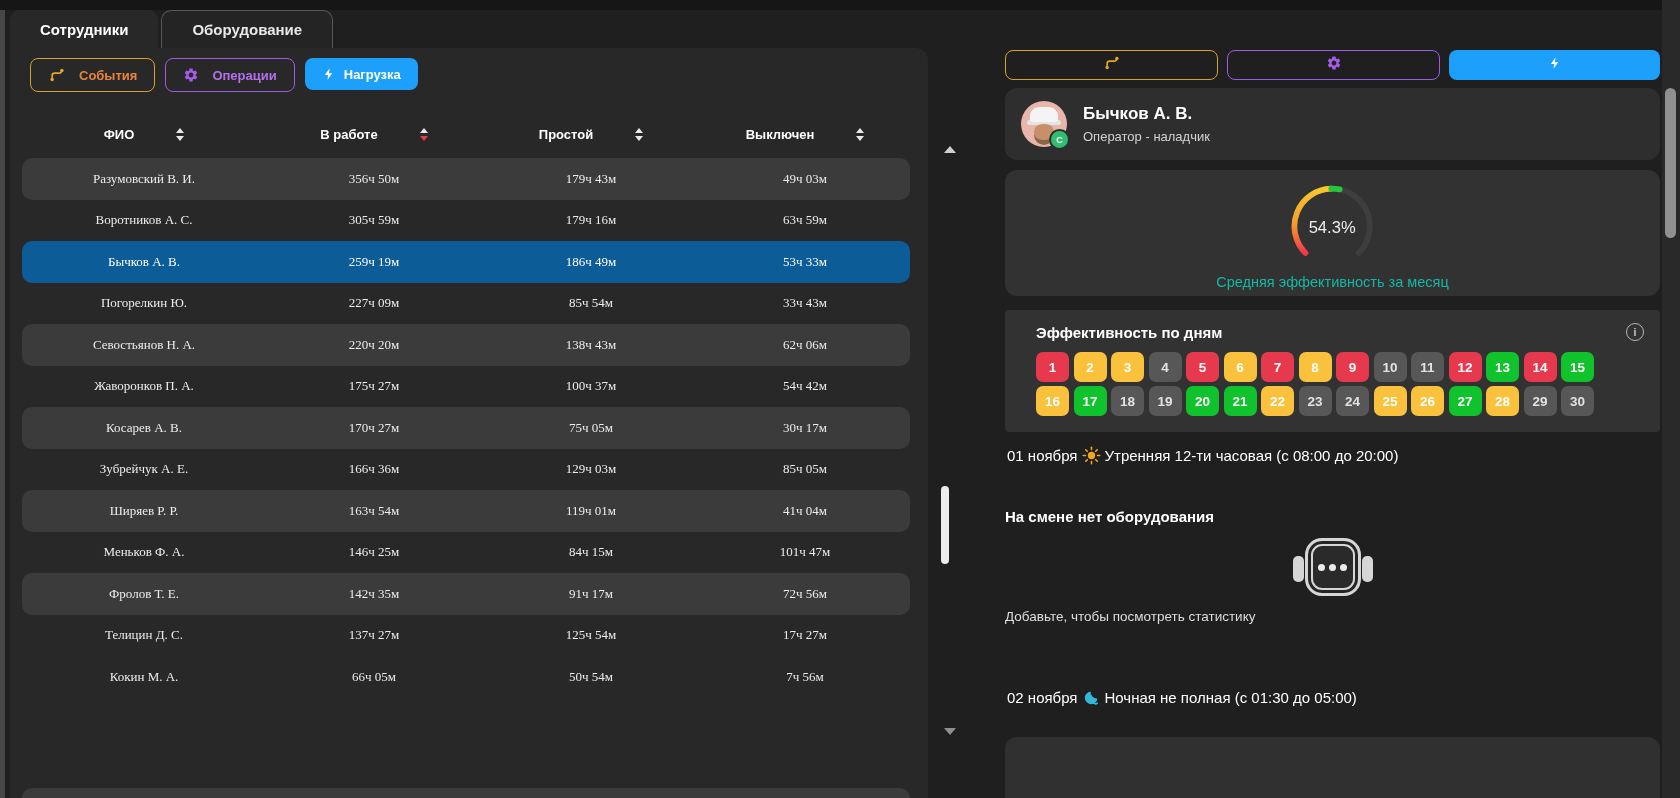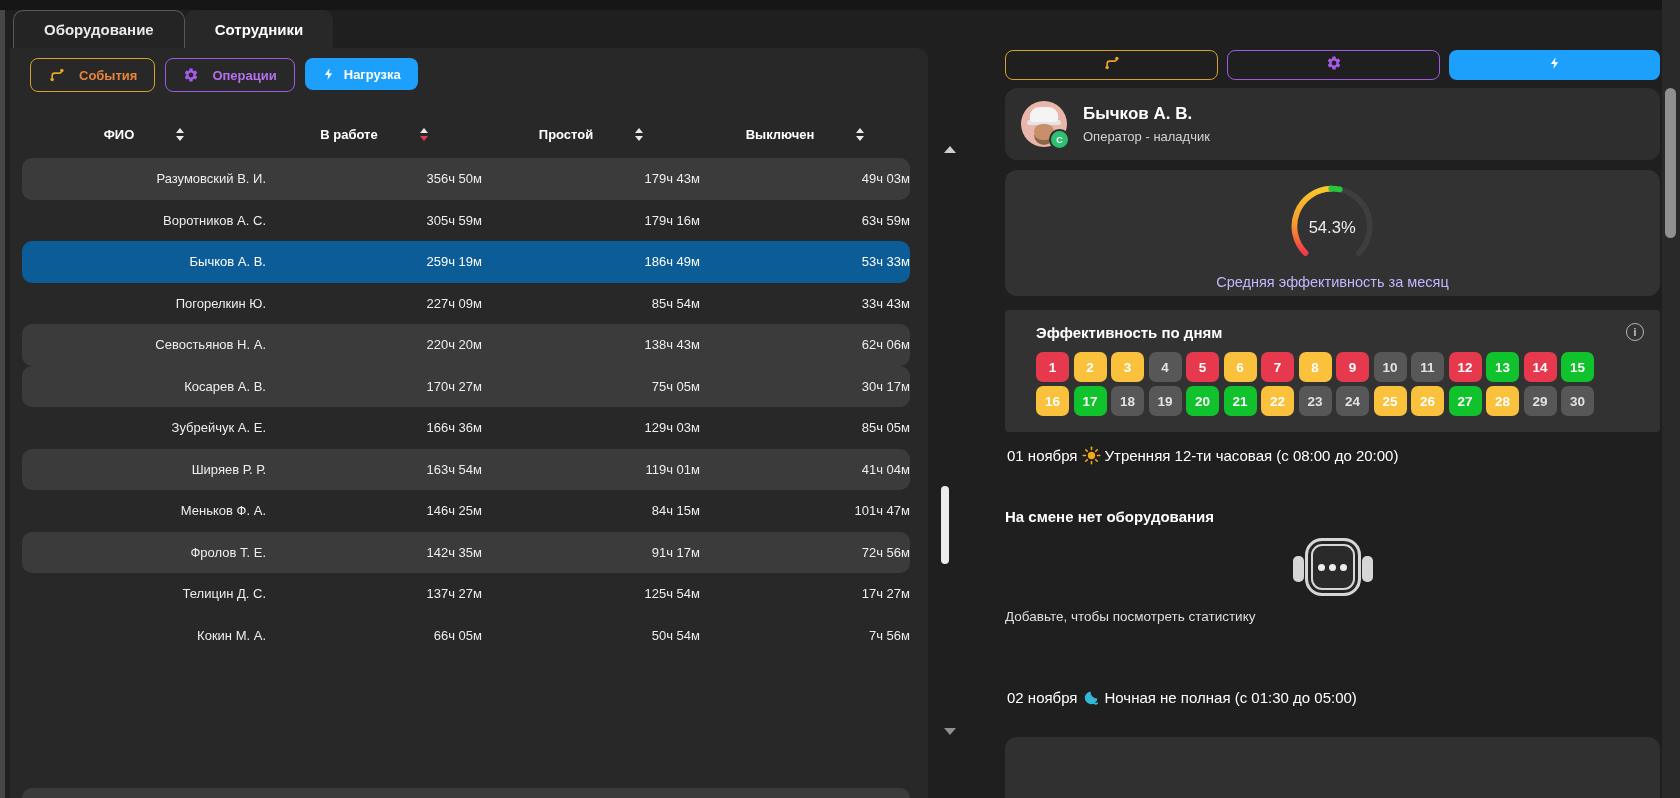--- a/index.html
+++ b/index.html
@@ -32,21 +32,21 @@
   .th{display:flex;align-items:center;justify-content:center;gap:42px;color:#ffffff;font-size:13px;font-weight:700;}
   .sort{display:inline-flex;flex-direction:column;gap:3px;}
   .sort i{display:block;width:0;height:0;border-left:4px solid transparent;border-right:4px solid transparent;}
   .sort .up{border-bottom:5px solid #e9e9e9;}
   .sort .down{border-top:5px solid #e9e9e9;}
   .sort.desc .down{border-top-color:#e63a4f;}
 
   .rows{position:absolute;left:12px;top:110px;width:888px;}
   .row{display:grid;grid-template-columns:244px 216px 218px 1fr;align-items:center;height:41.5px;
        border-radius:10px;font-size:13px;color:#ededed;}
-  .row .cell{text-align:right;}
+  .row .cell{text-align:center;font-family:Liberation Serif, serif;}
   .row.light{background:#3b3b3b;}
   .row.selected{background:#0b5c97;color:#ffffff;}
   .partial-row{position:absolute;left:12px;bottom:0;width:888px;height:10px;background:#3b3b3b;border-radius:10px 10px 0 0;}
 
   
   .mid-scroll-up{position:absolute;left:944px;top:146px;width:0;height:0;
       border-left:6px solid transparent;border-right:6px solid transparent;border-bottom:7px solid #cfcfcf;}
   .mid-scroll-down{position:absolute;left:944px;top:728px;width:0;height:0;
       border-left:6px solid transparent;border-right:6px solid transparent;border-top:7px solid #8f8f8f;}
   .mid-thumb{position:absolute;left:941px;top:486px;width:8px;height:78px;background:#ececec;border-radius:4px;}
@@ -68,21 +68,21 @@
   .face{position:absolute;left:13px;top:23px;width:20px;height:16px;background:#c8906a;border-radius:45%;}
   .beard{position:absolute;left:13px;top:34px;width:20px;height:10px;background:#8a6648;border-radius:0 0 10px 10px;}
   .badge{position:absolute;right:-3px;bottom:-3px;width:17px;height:17px;border-radius:50%;background:#2fbf71;
       border:2px solid #2e2e2e;color:#fff;font-size:9px;font-weight:700;display:flex;align-items:center;justify-content:center;}
   .emp-name{color:#ffffff;font-size:17px;font-weight:700;}
   .emp-role{color:#d2d2d2;font-size:13px;margin-top:5px;}
 
   .gauge-card{position:absolute;left:0;top:170px;width:655px;height:126px;background:#323232;border-radius:12px;
       display:flex;flex-direction:column;align-items:center;justify-content:center;gap:2px;box-sizing:border-box;}
   .gauge-card svg{display:block;height:96px;}
-  .gauge-caption{color:#c4b5fd;font-size:14.5px;font-weight:500;}
+  .gauge-caption{color:#14b8a6;font-size:14.5px;font-weight:500;}
 
   .days-card{position:absolute;left:0;top:310px;width:655px;height:122px;background:#323232;border-radius:4px;
       padding:14px 31px;box-sizing:border-box;}
   .days-title{color:#ffffff;font-size:15px;font-weight:700;}
   .info-icon{position:absolute;right:16px;top:13px;width:16px;height:16px;border:1.6px solid #b5b5b5;border-radius:50%;
       color:#c9c9c9;font-size:10.5px;font-weight:700;display:flex;align-items:center;justify-content:center;font-style:normal;}
   .days{display:flex;flex-wrap:wrap;gap:4px 4.5px;margin-top:11px;}
   .day{width:33px;height:30px;border-radius:7px;display:flex;align-items:center;justify-content:center;
        font-size:13.5px;font-weight:700;color:#ffffff;}
   .day.red{background:#e6394e;}
@@ -114,22 +114,22 @@
   .page-scroll-thumb{position:absolute;left:1665px;top:88px;width:11px;height:150px;background:#909090;border-radius:6px;}
 </style>
 </head>
 <body>
 
 <div class="stage">
   <div class="topstrip"></div>
   <div class="edge-sliver"></div>
 
   <div class="tabs">
+    <div class="tab active">Сотрудники</div>
     <div class="tab inactive">Оборудование</div>
-    <div class="tab active">Сотрудники</div>
   </div>
 
   <div class="left-panel">
     <div class="toolbar">
       <div class="btn events">
         <span class="icon">
           <svg width="18" height="18" viewBox="0 0 24 24">
             <path d="M5.5 15.5v-2.5a3.5 3.5 0 0 1 3.5-3.5h6a3.5 3.5 0 0 0 3.5-3.5" fill="none" stroke="#e7a526" stroke-width="2.2" stroke-linecap="round"></path>
             <circle cx="5.5" cy="18" r="2.3" fill="#e7a526"></circle>
               <circle cx="18.5" cy="6" r="2.3" fill="#e7a526"></circle>
@@ -208,20 +208,26 @@
           <div class="cell">Погорелкин Ю.</div>
           <div class="cell">227ч 09м</div>
           <div class="cell">85ч 54м</div>
           <div class="cell">33ч 43м</div>
         </div>
         <div class="row light">
           <div class="cell">Севостьянов Н. А.</div>
           <div class="cell">220ч 20м</div>
           <div class="cell">138ч 43м</div>
           <div class="cell">62ч 06м</div>
+        </div>
+        <div class="row">
+          <div class="cell">Жаворонков П. А.</div>
+          <div class="cell">175ч 27м</div>
+          <div class="cell">100ч 37м</div>
+          <div class="cell">54ч 42м</div>
         </div>
         <div class="row light">
           <div class="cell">Косарев А. В.</div>
           <div class="cell">170ч 27м</div>
           <div class="cell">75ч 05м</div>
           <div class="cell">30ч 17м</div>
         </div>
         <div class="row">
           <div class="cell">Зубрейчук А. Е.</div>
           <div class="cell">166ч 36м</div>

